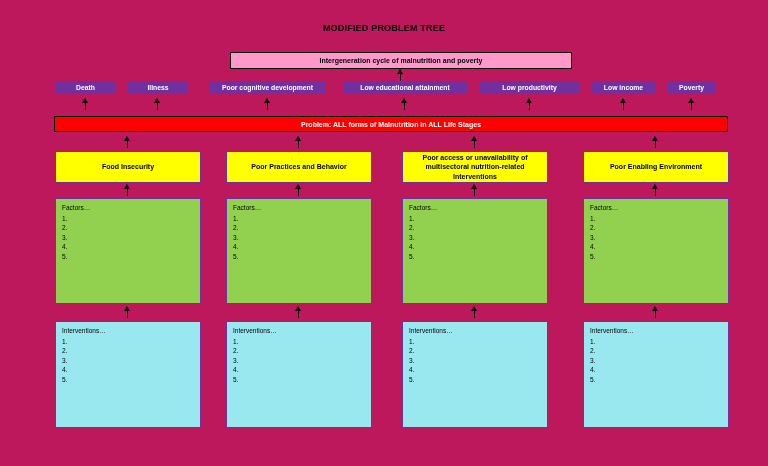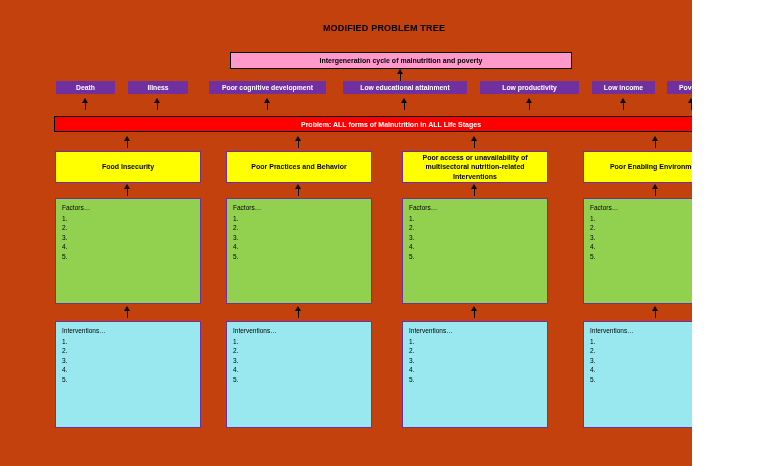--- a/index.html
+++ b/index.html
@@ -1,16 +1,16 @@
 <!DOCTYPE html>
 <html><head>
 <meta charset="utf-8">
 <style>
   html,body{margin:0;padding:0;background:#fff;}
-  .canvas{position:relative;width:692px;height:466px;background:#c2410c;
+  .canvas{position:relative;width:768px;height:466px;background:#be185d;
           font-family:"Liberation Sans",sans-serif;overflow:hidden;color:#000;}
 
   .title{position:absolute;top:23px;left:0;width:768px;text-align:center;
          font-size:9px;font-weight:bold;letter-spacing:.2px;}
 
   .pinkbox{position:absolute;left:230px;top:52px;width:342px;height:17px;
            background:#ff99cc;border:1.5px solid #000;box-sizing:border-box;
            display:flex;align-items:center;justify-content:center;
            font-size:7px;font-weight:bold;}
 

